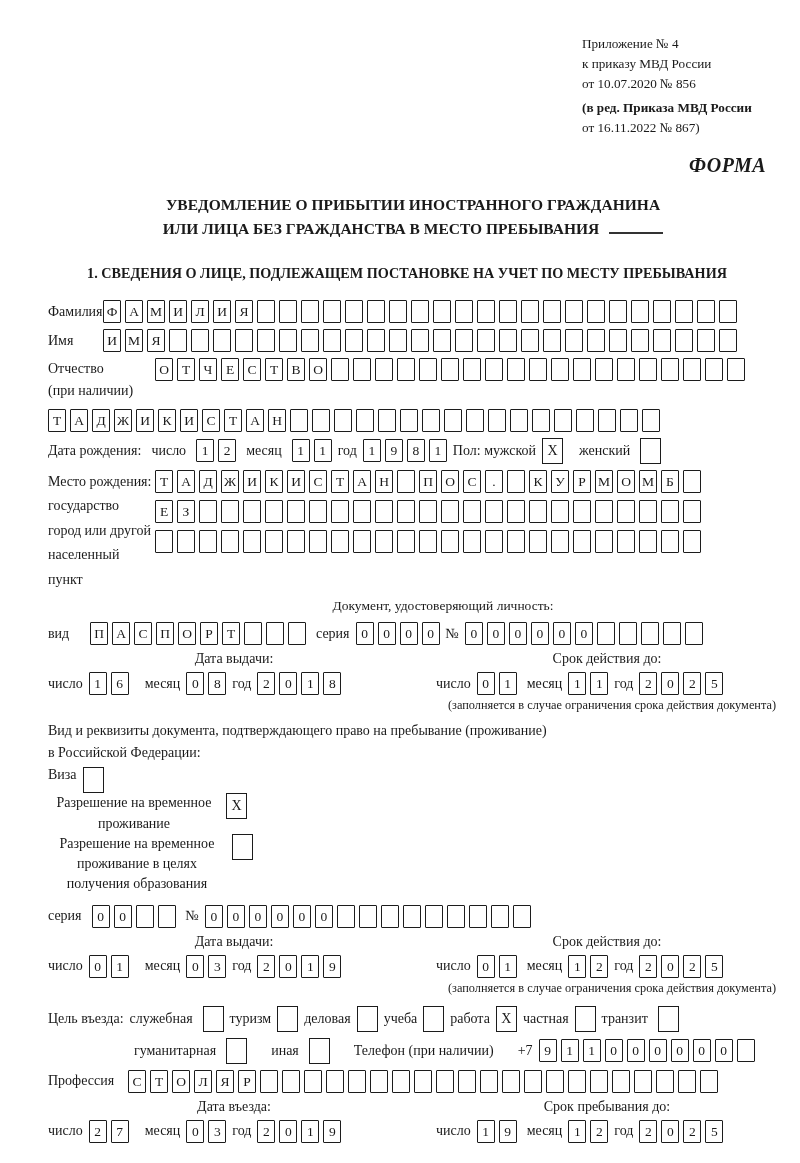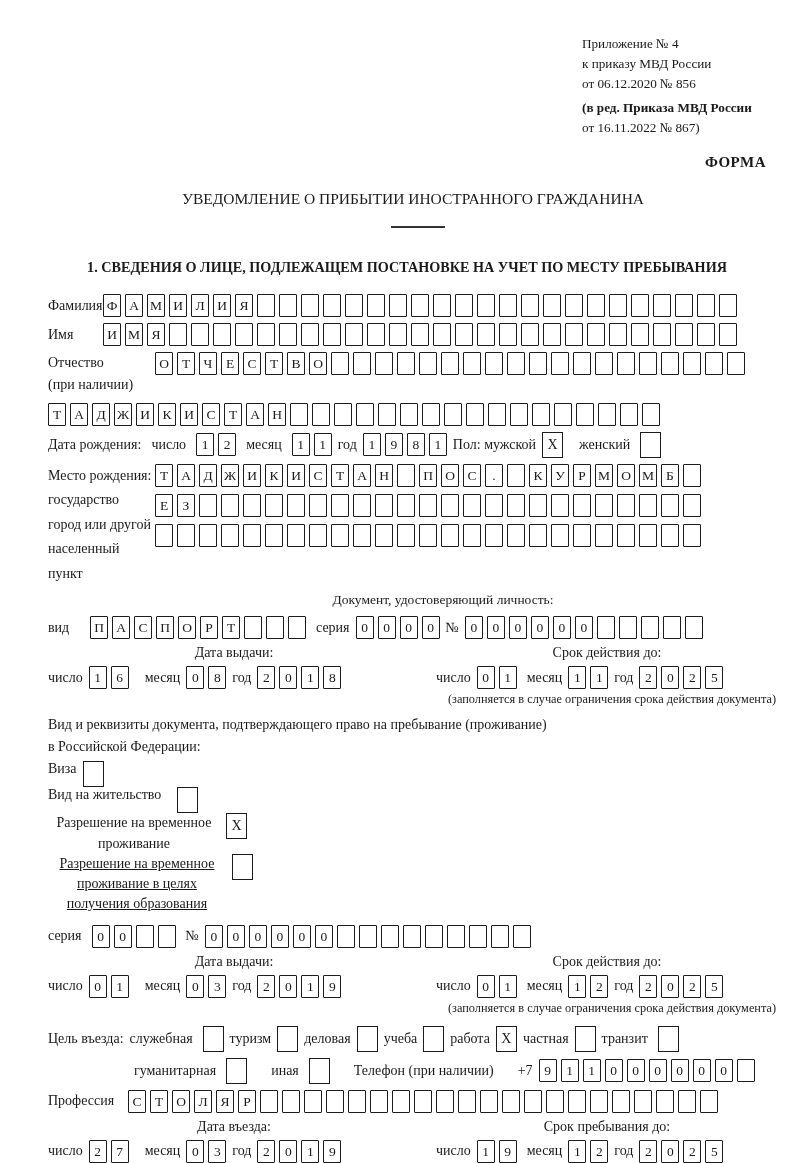--- a/index.html
+++ b/index.html
@@ -4,22 +4,22 @@
 <style>
   html,body{margin:0;padding:0;background:#fff;}
   body{
     width:800px;height:1163px;box-sizing:border-box;
     padding:34px 22px 10px 48px;
     font-family:"Liberation Serif","DejaVu Serif",serif;
     color:#1a1a1a;overflow:hidden;
   }
   .ann{margin-left:auto;width:196px;font-size:13.2px;line-height:1.5;}
   .ann .grp2{margin-top:5px;font-weight:bold;}
-  .forma{font-weight:bold;font-size:15px;text-align:right;margin:16px 12px 0 0;letter-spacing:.5px;}
-  .title{font-weight:normal;font-size:15.5px;text-align:center;line-height:1.55;margin-top:16px;}
+  .forma{font-weight:bold;font-size:20px;text-align:right;margin:16px 12px 0 0;letter-spacing:.5px;font-style:italic;}
+  .title{font-weight:bold;font-size:15.5px;text-align:center;line-height:1.55;margin-top:16px;}
   .blank{display:inline-block;width:54px;border-bottom:2px solid #333;height:13px;margin-left:10px;}
   .sec-heading{font-weight:bold;font-size:14.2px;text-align:center;margin:24px 0 18px -12px;}
   .frow{display:flex;align-items:center;margin-bottom:6px;}
   .frow.top{align-items:flex-start;}
   .lab{font-size:14px;flex-shrink:0;}
   .lab-col{font-size:14px;line-height:1.6;flex-shrink:0;}
   .cells{display:inline-flex;gap:4px;flex-wrap:nowrap;}
   .cell{
     display:inline-block;width:16px;height:21px;flex-shrink:0;
     border:1.6px solid #1c1c1c;border-radius:1px;
@@ -40,41 +40,41 @@
   .dgroup.left{width:372px;}
   .dgroup.right{flex:1;}
   .dhead{font-size:14px;text-align:center;margin-bottom:5px;}
   .drow{display:flex;align-items:center;}
   .drow .lab{margin-right:6px;}
   .note{font-size:12.3px;text-align:right;margin:3px 2px 10px 0;}
   .plain{font-size:14px;margin-bottom:6px;}
   .opt{display:flex;align-items:flex-start;}
   .opt .olabel{font-size:14px;}
   .opt .olabel.c2{width:172px;text-align:center;line-height:1.45;}
-  .opt .olabel.c3{width:178px;text-align:center;line-height:1.45;text-decoration:underline;}
+  .opt .olabel.c3{width:178px;text-align:center;line-height:1.45;}
   .optrow{display:flex;align-items:flex-start;margin:4px 0 10px 0;flex-direction:column;}
   .mt2{margin-top:2px;}
 </style>
 </head>
 <body>
 
 <div class="ann">
   <div>Приложение № 4</div>
   <div>к приказу МВД России</div>
-  <div>от 06.12.2020 № 856</div>
+  <div>от 10.07.2020 № 856</div>
   <div class="grp2">(в ред. Приказа МВД России</div>
   <div>от 16.11.2022 № 867)</div>
 </div>
 
 <div class="forma">ФОРМА</div>
 
 <div class="title">
   <div>УВЕДОМЛЕНИЕ О ПРИБЫТИИ ИНОСТРАННОГО ГРАЖДАНИНА</div>
   <div>
-    <span class="blank"></span>
+    <span>ИЛИ ЛИЦА БЕЗ ГРАЖДАНСТВА В МЕСТО ПРЕБЫВАНИЯ</span><span class="blank"></span>
   </div>
 </div>
 
 <div class="sec-heading">1. СВЕДЕНИЯ О ЛИЦЕ, ПОДЛЕЖАЩЕМ ПОСТАНОВКЕ НА УЧЕТ ПО МЕСТУ ПРЕБЫВАНИЯ</div>
 
 <div class="frow">
   <span class="lab" style="width:55px">Фамилия</span>
   <span class="cells">
       <span class="cell">Ф</span>
       <span class="cell">А</span>
@@ -437,25 +437,20 @@
 <div class="plain">Вид и реквизиты документа, подтверждающего право на пребывание (проживание)</div>
 <div class="plain">в Российской Федерации:</div>
 
 <div class="optrow">
   <span class="opt">
     <span class="olabel">Виза</span>
       <span class="gap6"></span>
     <span class="cb"></span>
   </span>
   <span class="gap24"></span>
-  <span class="opt">
-    <span class="olabel">Вид на жительство</span>
-      <span class="gap16"></span>
-    <span class="cb"></span>
-  </span>
   <span class="gap16"></span>
   <span class="opt">
     <span class="olabel c2">Разрешение на временное проживание</span>
       <span class="gap6"></span>
     <span class="cb">X</span>
   </span>
   <span class="gap16"></span>
   <span class="opt">
     <span class="olabel c3">Разрешение на временное проживание в целях получения образования</span>
       <span class="gap6"></span>

